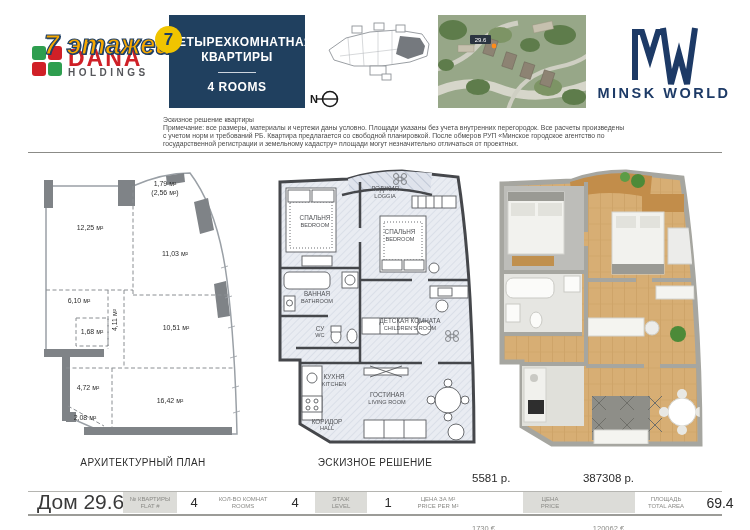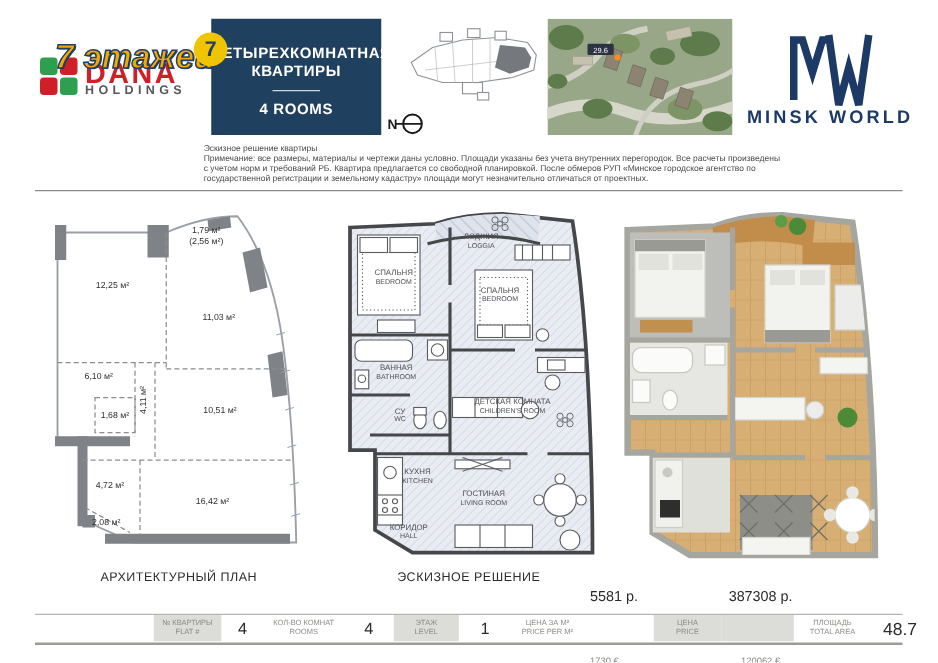--- a/index.html
+++ b/index.html
@@ -382,20 +382,21 @@
           <line x1="168" y1="198" x2="208" y2="198"></line>
       </g>
     </g>
   </svg>
 
   <div class="abs caption" style="left:38px; width:210px;">АРХИТЕКТУРНЫЙ ПЛАН</div>
   <div class="abs caption" style="left:272px; width:206px;">ЭСКИЗНОЕ РЕШЕНИЕ</div>
 
   <div class="abs hline" style="left:28px; top:491px; width:694px; height:1px; background:#b5b5b1;"></div>
 
+  <div id="building-name" class="abs">Дом 29.6</div>
 
   <div id="footer-row" class="abs">
     <div class="fcell gray" style="width:54px">
       <div class="flabel">№ КВАРТИРЫ</div>
         <div class="flabel">FLAT #</div>
     </div>
     <div class="fcell" style="width:34px">
       <div class="fval">4</div>
     </div>
     <div class="fcell" style="width:64px">
@@ -426,19 +427,19 @@
     </div>
     <div class="fcell fval2 gray" style="width:58px">
       <div class="main">387308 р.</div>
         <div class="sub">120062 €</div>
     </div>
     <div class="fcell" style="width:62px">
       <div class="flabel">ПЛОЩАДЬ</div>
         <div class="flabel">TOTAL AREA</div>
     </div>
     <div class="fcell" style="width:46px">
-      <div class="fval" style="font-size:14px">48.7</div>
+      <div class="fval" style="font-size:14px">69.4</div>
     </div>
   </div>
 
   <div class="abs hline" style="left:28px; top:514px; width:694px; height:2px; background:#9c9c98;"></div>
 
 </div>
 
 </body></html>

